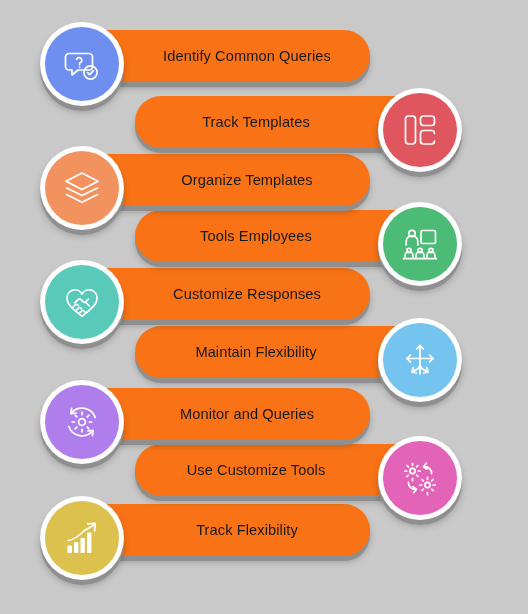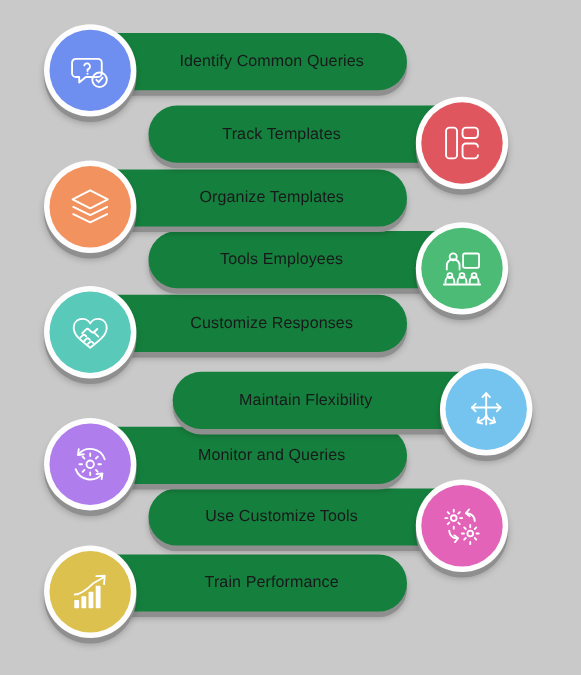--- a/index.html
+++ b/index.html
@@ -16,21 +16,21 @@
   }
   .row{
     position:absolute;
     height:84px;
   }
   
   .pill{
     position:absolute;
     top:8px;
     height:52px;
-    background:#15803d;
+    background:#f97316;
     border-radius:26px;
     box-shadow:0 5px 0 0 #8f8f8f, 0 6px 6px rgba(0,0,0,.22);
     display:flex;align-items:center;
     box-sizing:border-box;
   }
   .row.left  .pill{ left:62px;  right:auto; width:308px; padding-left:84px; padding-right:14px;}
   .row.right .pill{ left:135px; width:308px; padding-right:84px; padding-left:14px;}
 
   .label{
     font-size:14.6px;
@@ -144,21 +144,21 @@
       <path d="M20 34.2 C11.5 27.5 5 22.6 5 16.2 A8 8 0 0 1 20 12 A8 8 0 0 1 35 16.2 C35 22.6 28.5 27.5 20 34.2 Z"></path>
       <path d="M12.8 20.8 l3.3 -3.2 a2 2 0 0 1 2.8 0 l2.1 2 a2 2 0 0 0 2.8 0 l2.6 -2.5"></path>
       <path d="M11 25 l2.2 -2.2 a1.6 1.6 0 0 1 2.3 0 l0.9 0.9"></path>
       <path d="M14.3 28.2 l2.2 -2.2 a1.6 1.6 0 0 1 2.3 0 l0.9 0.9"></path>
       <path d="M18 30.6 l1.6 -1.6 a1.5 1.5 0 0 1 2.2 0 l1.3 1.2"></path>
       <path d="M23.4 20.2 l4 3.8"></path>
     </svg>
         </div>
       </div>
     </div>
-    <div class="row right" style="top: 330px; left: 0px; right: 0px; z-index: 15; margin-left: 22px;">
+    <div class="row right" style="top: 318px; left: 0px; right: 0px; z-index: 15;">
       <div class="pill">
         <span class="label">Maintain Flexibility</span>
       </div>
       <div class="circle-wrap">
         <div class="circle" style="background: rgb(116, 196, 239);">
     <svg viewBox="0 0 40 40">
       <path d="M20 5.5 V34"></path>
       <path d="M16.6 9 L20 5.5 L23.4 9"></path>
       <path d="M7 18.5 H33"></path>
       <path d="M10.4 15.1 L7 18.5 L10.4 21.9"></path>
@@ -202,21 +202,21 @@
       <path d="M24.6 8.6 a7 7 0 0 1 7 7"></path>
       <path d="M15.4 31.4 a7 7 0 0 1 -7 -7"></path>
       <path d="M26.4 5.2 L23.5 8.7 L27 11.3"></path>
       <path d="M13.6 34.8 L16.5 31.3 L13 28.7"></path>
     </svg>
         </div>
       </div>
     </div>
     <div class="row left" style="top: 496px; left: 0px; right: 0px; z-index: 12;">
       <div class="pill">
-        <span class="label">Train Performance</span>
+        <span class="label">Track Flexibility</span>
       </div>
       <div class="circle-wrap">
         <div class="circle" style="background: rgb(220, 193, 78);">
     <svg viewBox="0 0 40 40">
       <rect class="f" x="5.5" y="27.5" width="4.4" height="7.5" rx="0.7"></rect>
       <rect class="f" x="12" y="24" width="4.4" height="11" rx="0.7"></rect>
       <rect class="f" x="18.5" y="20" width="4.4" height="15" rx="0.7"></rect>
       <rect class="f" x="25" y="14.5" width="4.4" height="20.5" rx="0.7"></rect>
       <path d="M6 22.5 C12 22 18 17 22.5 12.5 L32 7"></path>
       <path d="M25.6 5.8 L33.2 5.4 L32.6 13"></path>

